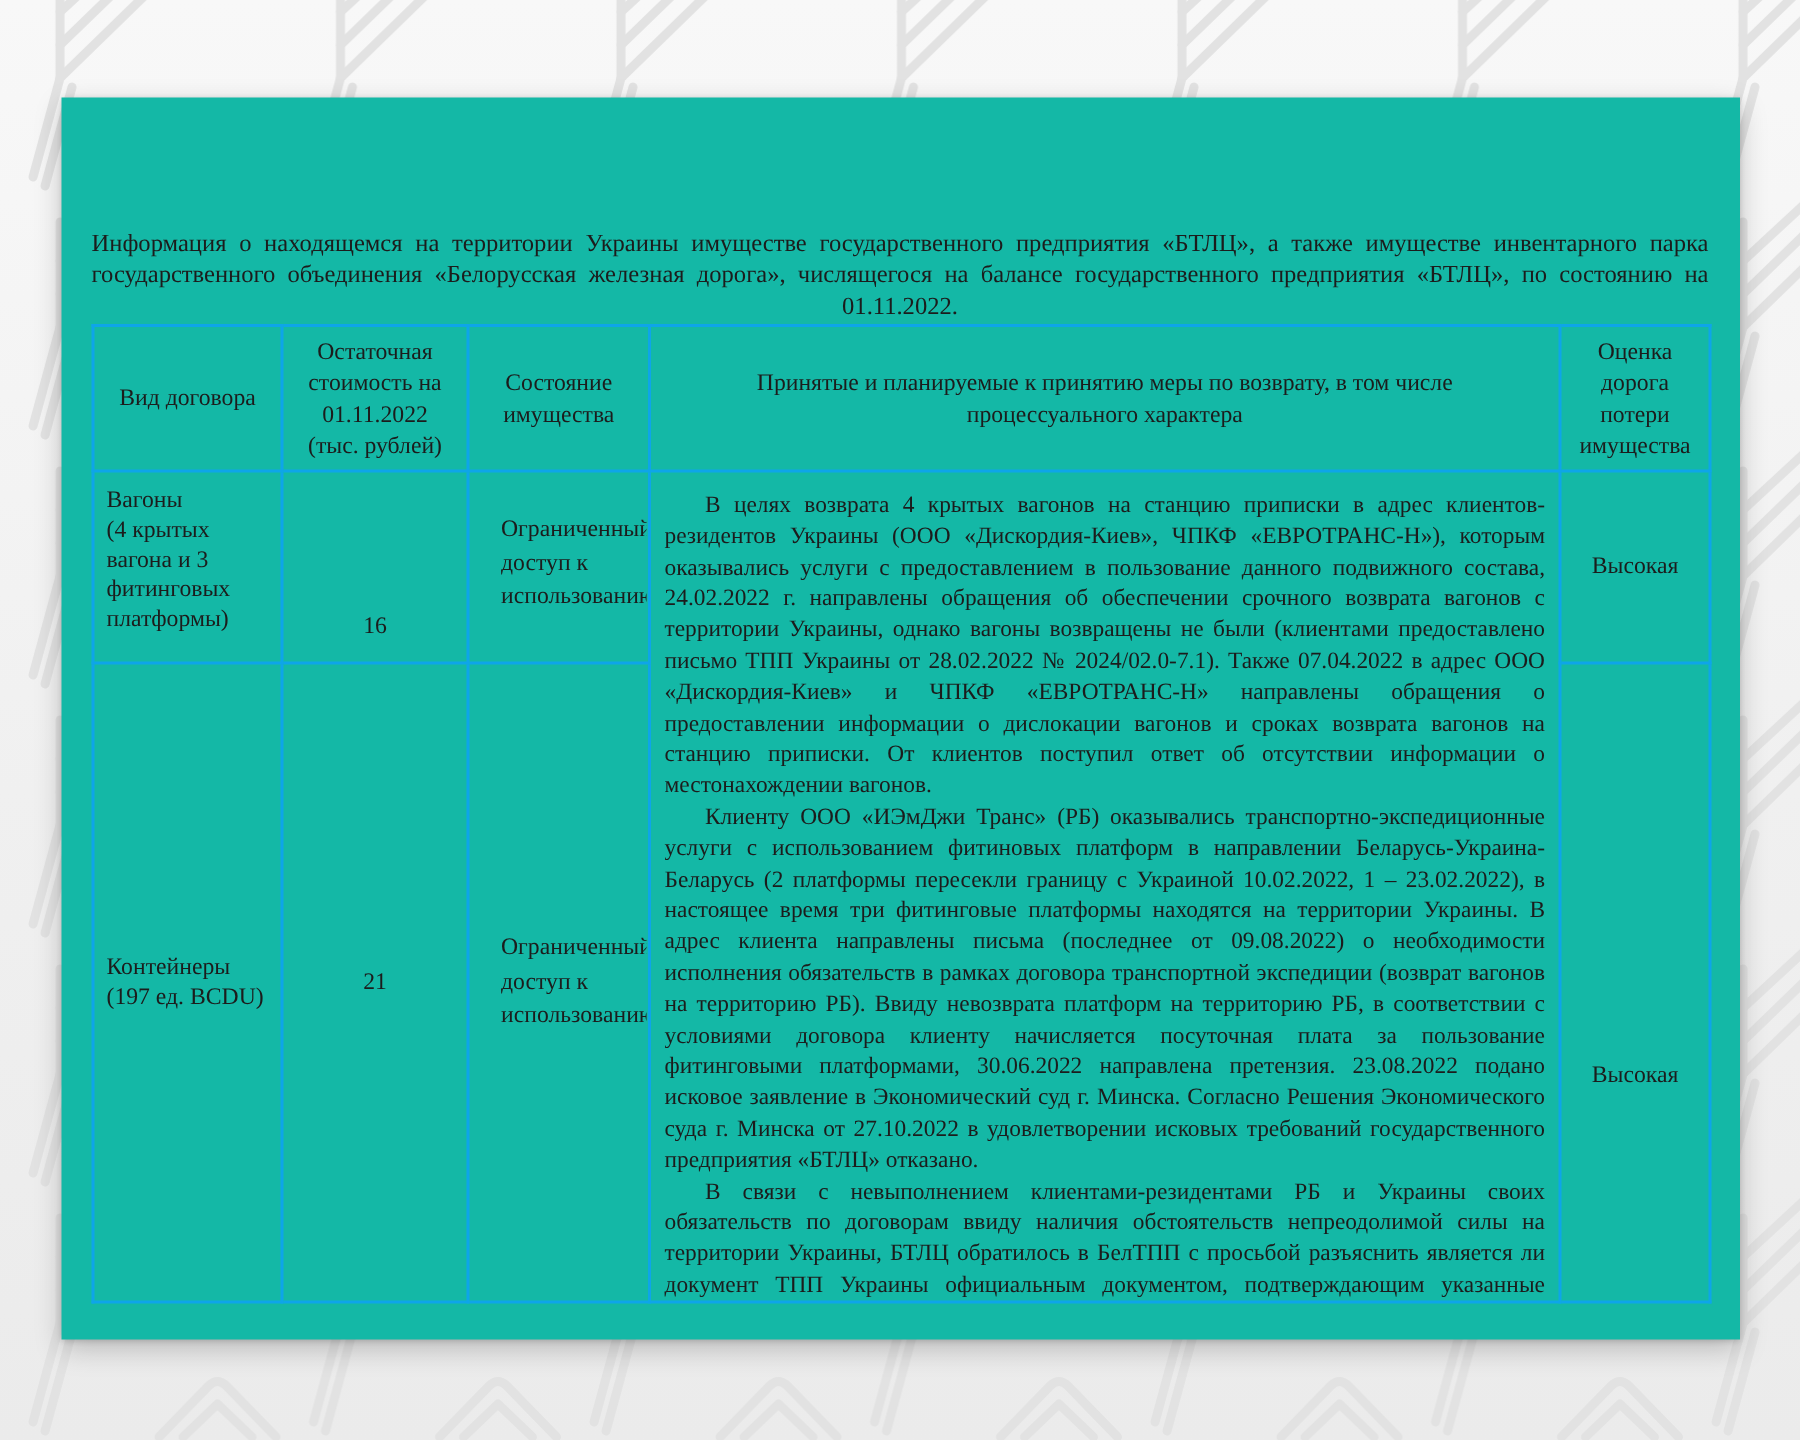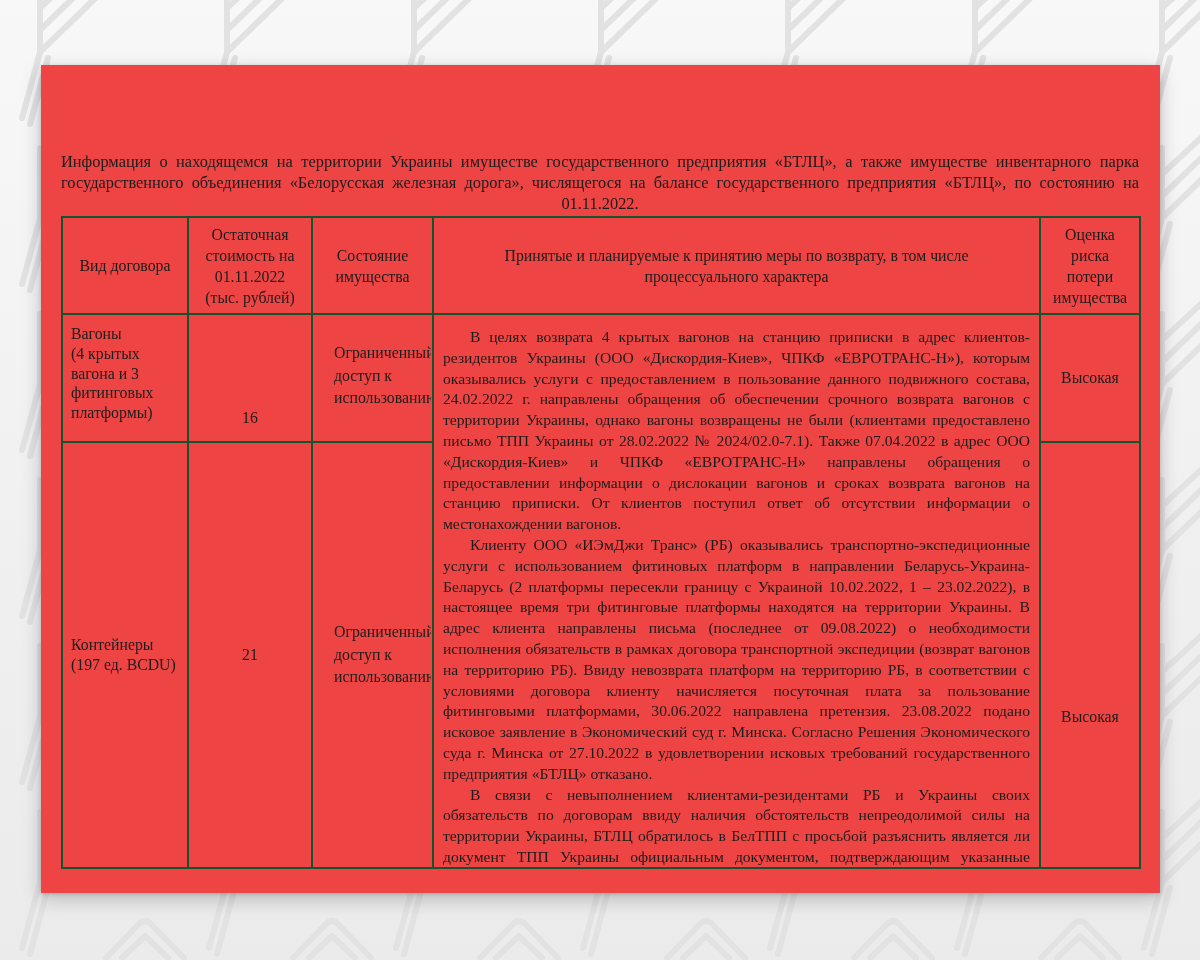--- a/index.html
+++ b/index.html
@@ -5,34 +5,34 @@
   html,body{margin:0;padding:0;}
   body{
     width:1200px;height:960px;position:relative;overflow:hidden;
     background:linear-gradient(180deg,#f8f8f8 0%,#f0f0f0 55%,#ebebeb 100%);
     font-family:"Liberation Serif","DejaVu Serif",serif;
     color:#1c1c1c;
   }
   .wm{position:absolute;left:0;top:0;}
   .page{
     position:absolute;left:41px;top:65px;width:1119px;height:828px;
-    background:#ef4444;
+    background:#14b8a6;
     box-shadow:0 6px 18px rgba(0,0,0,.22),0 1px 4px rgba(0,0,0,.16);
   }
   .title{
     position:absolute;left:20px;top:86px;width:1078px;margin:0;
     font-size:16.4px;line-height:21.2px;
     text-align:justify;text-align-last:center;
   }
   table.doc{
     position:absolute;left:20px;top:151px;width:1078px;
     border-collapse:collapse;table-layout:fixed;
   }
   .doc th,.doc td{
-    border:2px solid #14532d;box-sizing:border-box;
+    border:2px solid #0ea5e9;box-sizing:border-box;
     font-weight:normal;font-size:15.8px;line-height:20.5px;
     padding:2px 6px;vertical-align:middle;overflow:hidden;
   }
   .doc th{text-align:center;white-space:pre-line;line-height:21px;}
   tr.hr{height:97px}
   tr.r1{height:127px}
   tr.r2{height:421px}
   .pre{white-space:pre-line;border-radius:10px;}
   td.c-type{text-align:left;padding-left:8px;line-height:19.8px;}
   tr.r1 td.c-type{vertical-align:top;padding-top:9px;}
@@ -88,21 +88,21 @@
         <th>Вид договора</th>
         <th>Остаточная
 стоимость на
 01.11.2022
 (тыс. рублей)</th>
         <th>Состояние
 имущества</th>
         <th>Принятые и планируемые к принятию меры по возврату, в том числе
 процессуального характера</th>
         <th>Оценка
-риска
+дорога
 потери
 имущества</th>
       </tr>
       <tr class="r1">
         <td class="c-type pre">Вагоны
 (4 крытых
 вагона и 3
 фитинговых
  платформы)</td>
         <td class="c-val">16</td>

